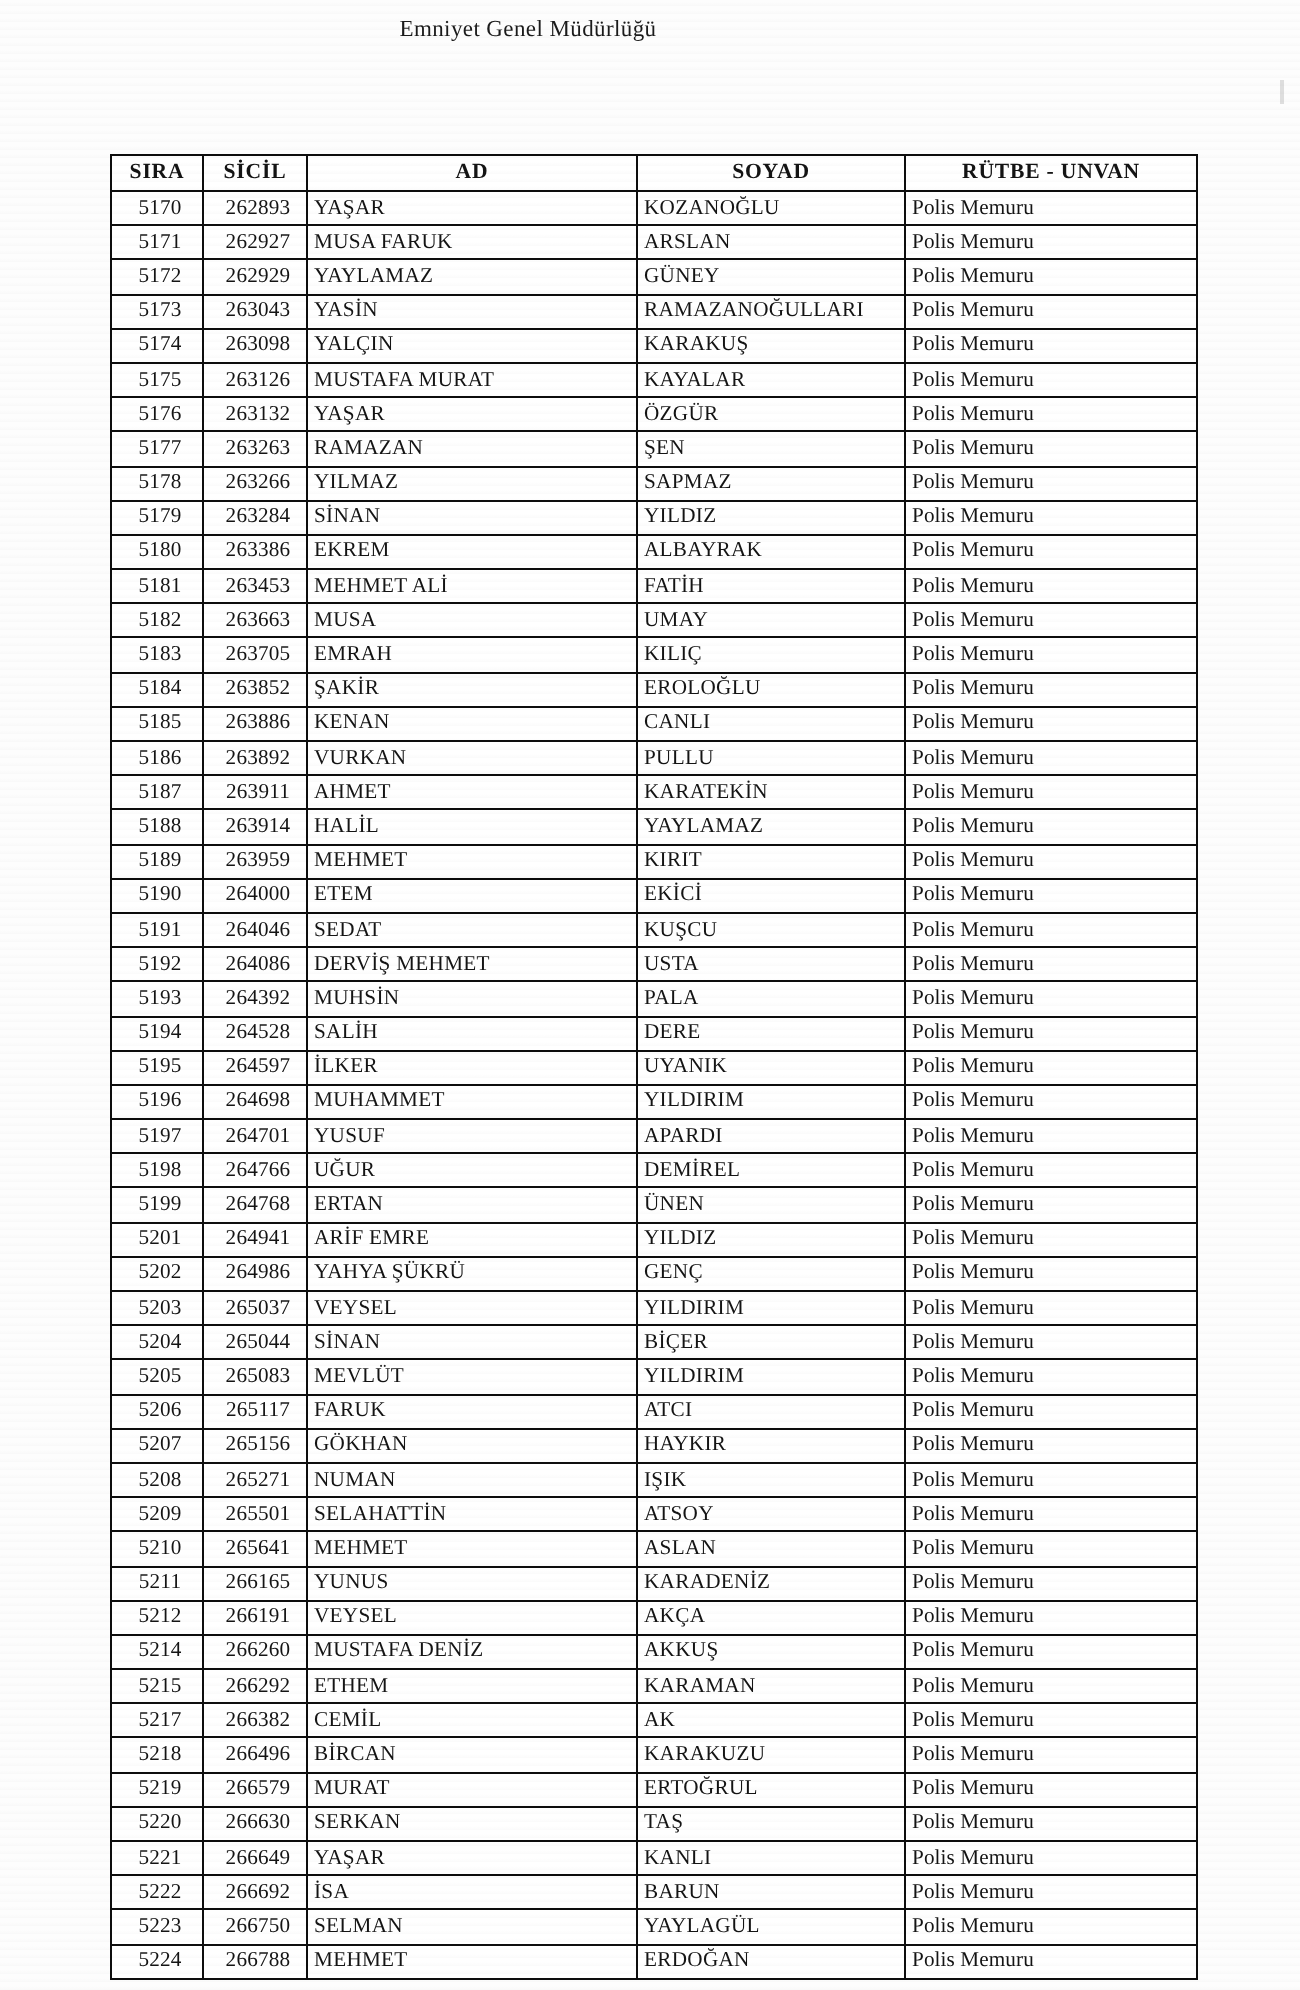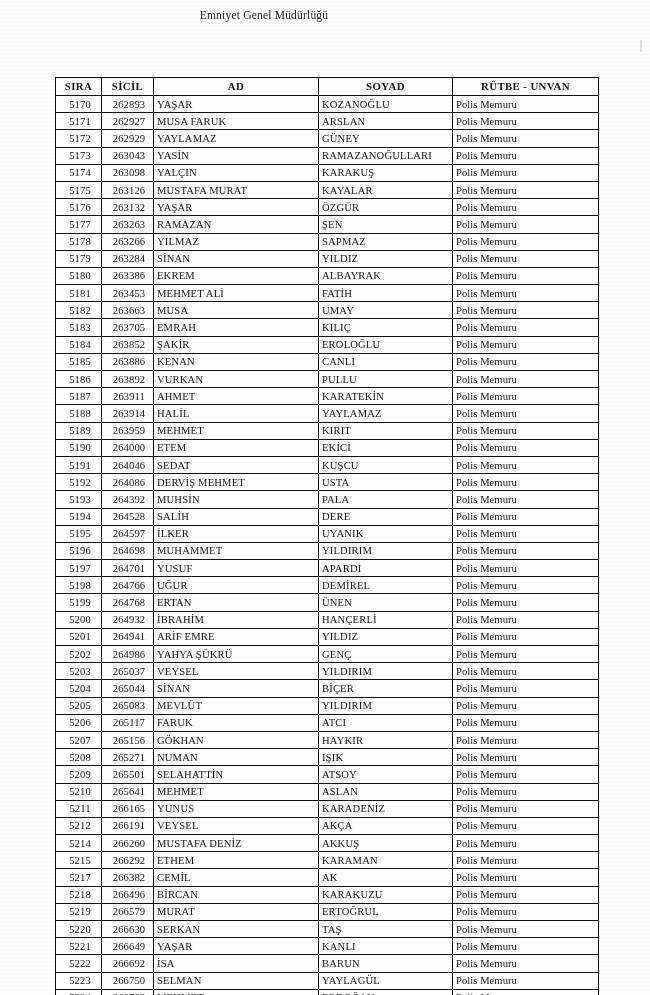--- a/index.html
+++ b/index.html
@@ -343,27 +343,20 @@
             <td class="col-rutbe">Polis Memuru</td>
           </tr>
           <tr>
             <td class="col-sira">5199</td>
             <td class="col-sicil">264768</td>
             <td class="col-ad">ERTAN</td>
             <td class="col-soyad">ÜNEN</td>
             <td class="col-rutbe">Polis Memuru</td>
           </tr>
           <tr>
-            <td class="col-sira">5200</td>
-            <td class="col-sicil">264932</td>
-            <td class="col-ad">İBRAHİM</td>
-            <td class="col-soyad">HANÇERLİ</td>
-            <td class="col-rutbe">Polis Memuru</td>
-          </tr>
-          <tr>
             <td class="col-sira">5201</td>
             <td class="col-sicil">264941</td>
             <td class="col-ad">ARİF EMRE</td>
             <td class="col-soyad">YILDIZ</td>
             <td class="col-rutbe">Polis Memuru</td>
           </tr>
           <tr>
             <td class="col-sira">5202</td>
             <td class="col-sicil">264986</td>
             <td class="col-ad">YAHYA ŞÜKRÜ</td>

